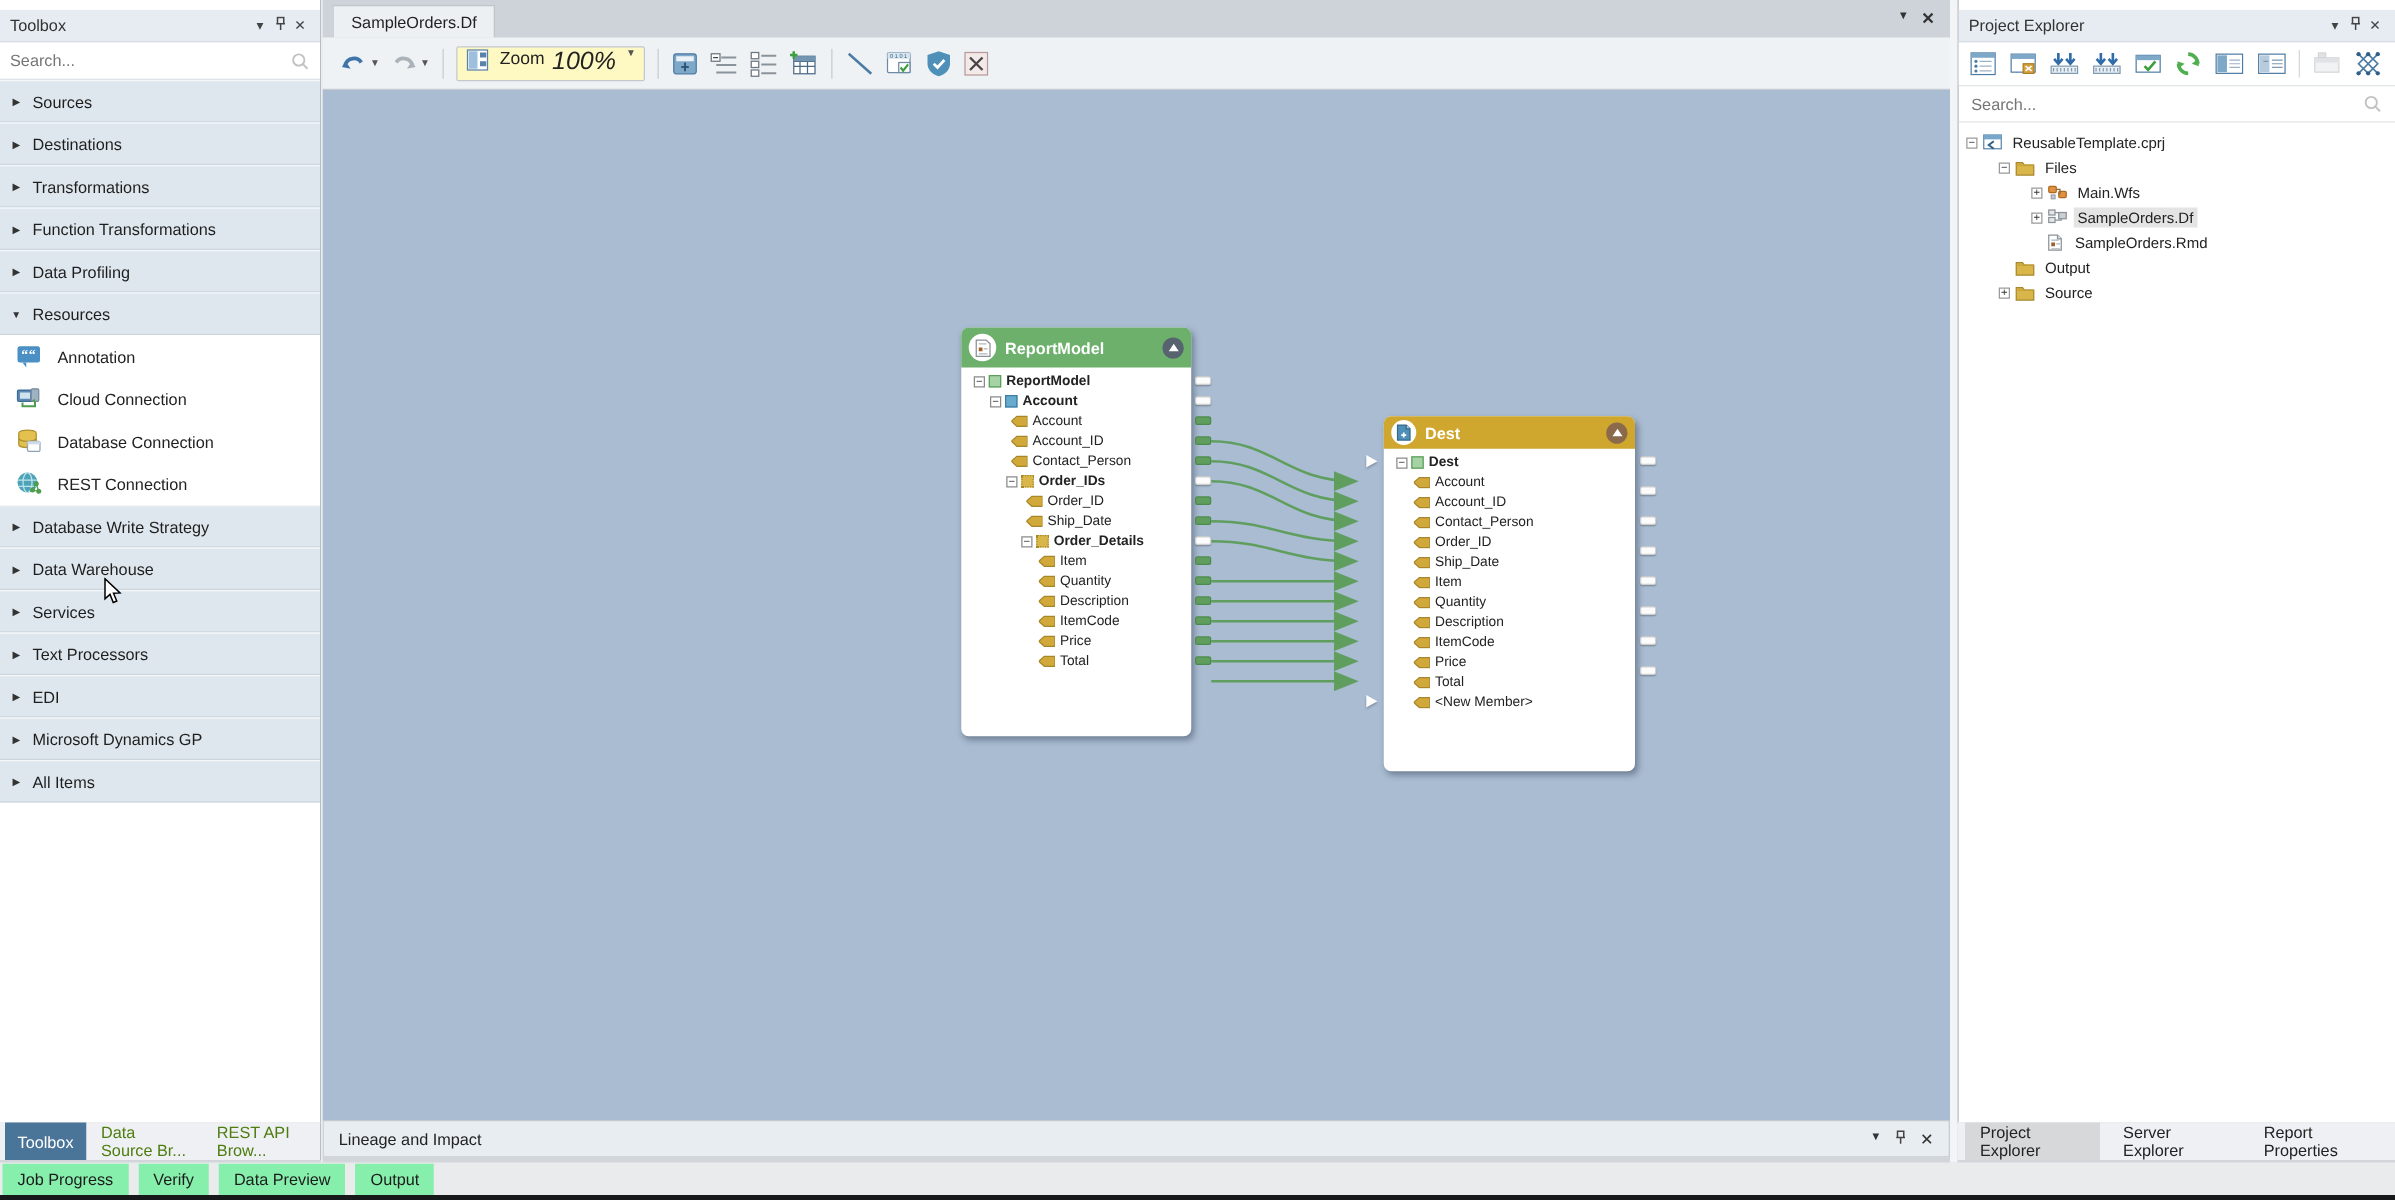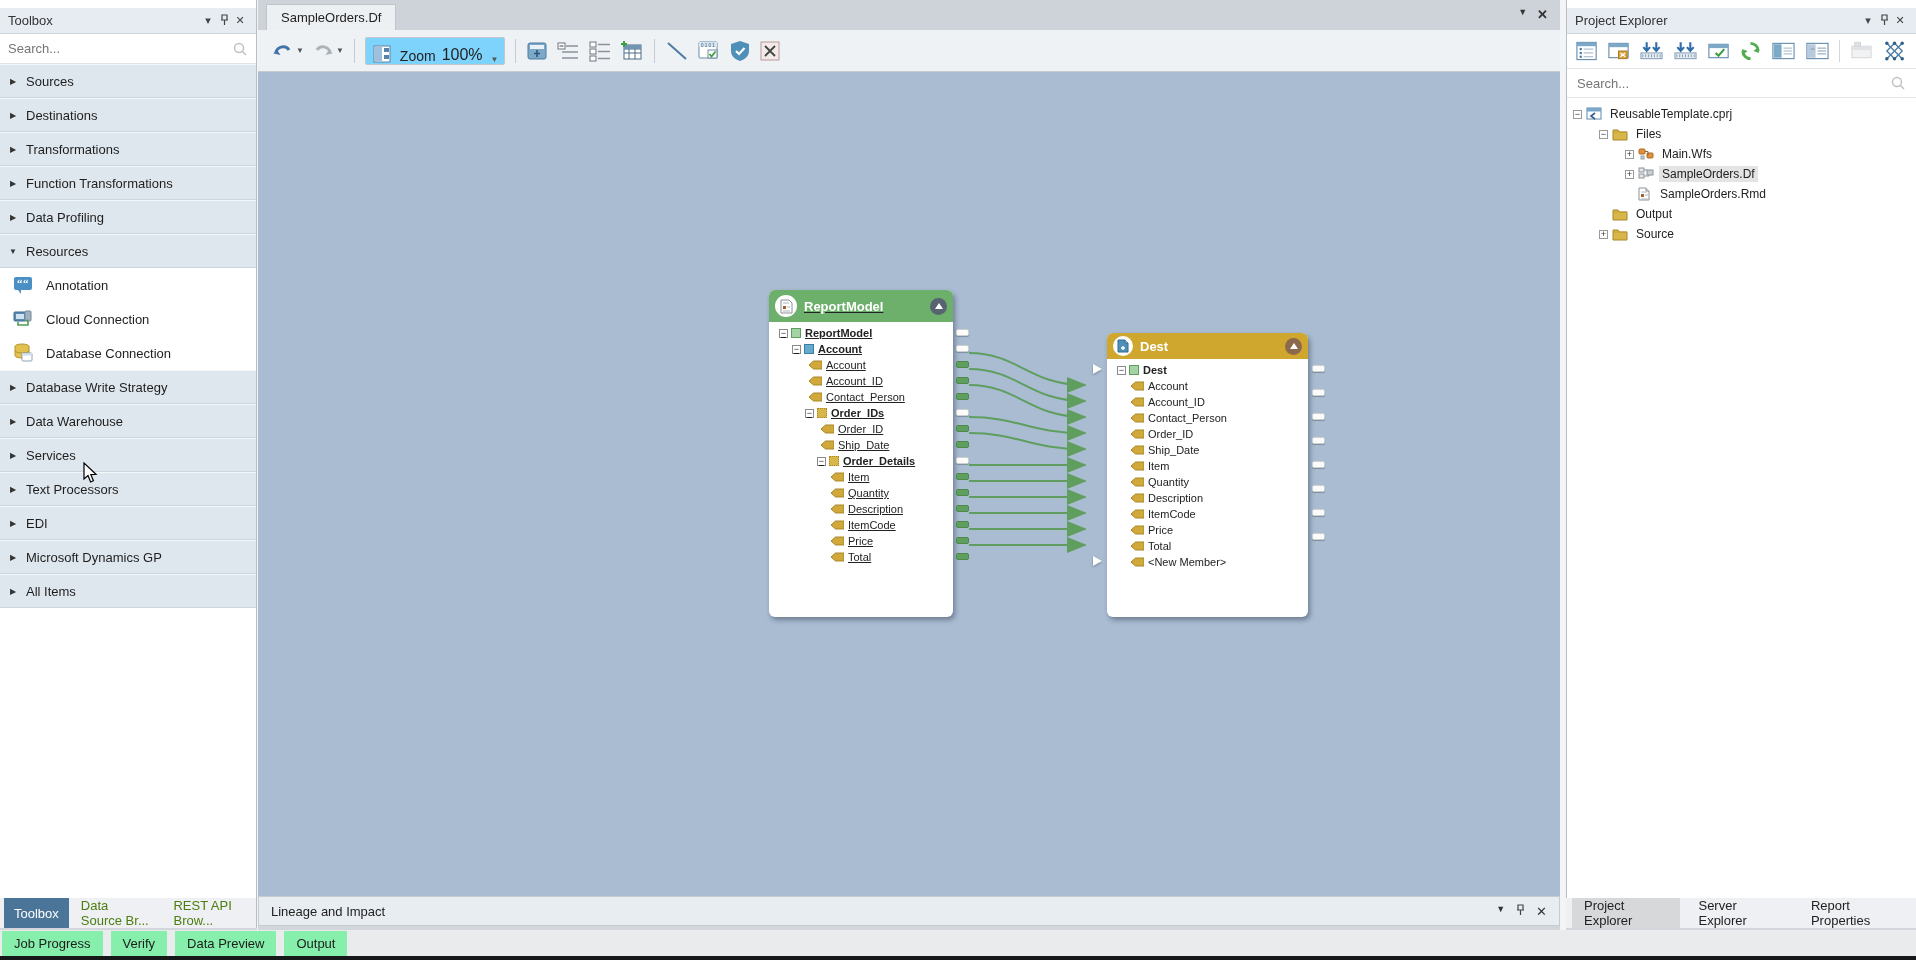--- a/index.html
+++ b/index.html
@@ -30,23 +30,23 @@
   #bottom-strip { left:0; top:956px; width:1916px; height:4px; background:#17181a; }
 
   
   #doc-tabbar { left:258px; top:0; width:1302px; height:30px; background:#ced3d9; }
   .doc-tab { position:absolute; left:8px; top:4px; height:26px; background:#edf0f3; border:1px solid #bfc5cb; border-bottom:none; display:flex; align-items:center; padding:0 14px; color:#222; cursor:pointer; }
   .doc-tabbar-icons { position:absolute; right:12px; top:7px; display:flex; gap:10px; color:#333; font-weight:bold; }
   #doc-toolbar { left:258px; top:30px; width:1302px; height:42px; background:#eff2f5; border-bottom:1px solid #c6cbd1; display:flex; align-items:center; padding-left:10px; }
   .tb-btn { height:26px; display:flex; align-items:center; padding:0 3px; margin:0 1px; cursor:pointer; border-radius:2px; }
   .tb-sep { width:1px; height:24px; background:#c7ccd2; margin:0 6px; }
   .tb-dd { font-size:8px; color:#555; margin-left:2px; }
-  .zoom-group { display:flex; align-items:flex-end; border:1px solid #c3c8ce; background:#7dd3fc; border-radius:2px; height:28px; padding:0 6px; margin:16px 4px; }
+  .zoom-group { display:flex; align-items:flex-start; border:1px solid #c3c8ce; background:#fef9c3; border-radius:2px; height:28px; padding:0 6px; margin:16px 4px; }
   .zoom-label { margin:0 6px 0 8px; color:#222; font-size:14px; }
-  .zoom-value { color:#222; font-size:16px; margin-right:6px; }
+  .zoom-value { color:#222; font-size:20px; margin-right:6px;font-style:italic; }
 
   #canvas { left:258px; top:72px; width:1302px; height:824px; background:#a9bcd2; overflow:hidden; }
   #lineage-bar { left:258px; top:896px; width:1302px; height:30px; background:#e8edf2; border:1px solid #c6cbd1; display:flex; align-items:center; padding:0 12px; color:#222;text-align:right; }
   .lin-icons { margin-left:auto; display:flex; gap:10px; color:#333; }
 
   
   .node { position:absolute; background:#fff; border-radius:6px; box-shadow:2px 3px 5px rgba(40,50,70,.45); }
   .node-header { height:32px; border-radius:6px 6px 0 0; display:flex; align-items:center; padding:0 6px; }
   .nh-green { background:#6cb06c; }
   .nh-gold  { background:#cfa72e; }
@@ -153,20 +153,32 @@
   <div class="res-item">
     <svg class="res-ico" viewBox="0 0 22 22">
         <ellipse cx="10" cy="4.5" rx="7" ry="2.5" fill="#e2c14f" stroke="#b2922f"></ellipse>
         <path d="M3 4.5 v9 c0 1.4 3.1 2.5 7 2.5 s7 -1.1 7 -2.5 v-9" fill="#e2c14f" stroke="#b2922f"></path>
         <path d="M3 8.5 c0 1.4 3.1 2.5 7 2.5 s7 -1.1 7 -2.5" fill="none" stroke="#b2922f"></path>
         <rect x="10" y="11" width="10" height="8" rx="1" fill="#fff" stroke="#8fa3b5"></rect>
         <rect x="10" y="11" width="10" height="2.5" fill="#cfdce8"></rect>
       </svg>
     <span>Database Connection</span>
   </div>
+  <div class="res-item">
+    <svg class="res-ico" viewBox="0 0 22 22">
+        <circle cx="10" cy="10" r="8" fill="#4da4b8"></circle>
+        <ellipse cx="10" cy="10" rx="3.6" ry="8" fill="none" stroke="#bfe3ea" stroke-width="1"></ellipse>
+        <path d="M2.5 8 h15 M2.5 13 h15" stroke="#bfe3ea" stroke-width="1" fill="none"></path>
+        <circle cx="17" cy="11" r="2" fill="#4f9e4f"></circle>
+        <circle cx="14" cy="16" r="2" fill="#4f9e4f"></circle>
+        <circle cx="19" cy="17" r="2" fill="#4f9e4f"></circle>
+        <path d="M17 11 L14 16 L19 17 Z" fill="none" stroke="#4f9e4f" stroke-width="1"></path>
+      </svg>
+    <span>REST Connection</span>
+  </div>
 
   <div class="cat-row">
       <span class="cat-arrow">▶</span>
       <span>Database Write Strategy</span>
     </div>
   <div class="cat-row">
       <span class="cat-arrow">▶</span>
       <span>Data Warehouse</span>
     </div>
   <div class="cat-row">
@@ -315,21 +327,21 @@
       <path d="M711 361 C760 361 772 377 825 377" marker-end="url(#arr)"></path>
       <path d="M711 393 L825 393" marker-end="url(#arr)"></path>
       <path d="M711 409 L825 409" marker-end="url(#arr)"></path>
       <path d="M711 425 L825 425" marker-end="url(#arr)"></path>
       <path d="M711 441 L825 441" marker-end="url(#arr)"></path>
       <path d="M711 457 L825 457" marker-end="url(#arr)"></path>
       <path d="M711 473 L825 473" marker-end="url(#arr)"></path>
     </g>
   </svg>
 
-  <div class="node" style="left:511px; top:218px; width:184px; height:327px;text-decoration:underline;">
+  <div class="node" style="left:511px; top:190px; width:184px; height:327px;">
     <div class="node-header nh-green">
       <span class="nh-circle">
           <svg width="13" height="15" viewBox="0 0 13 15">
             <path d="M1 1 h8 l3 3 v10 h-11 z" fill="#fff" stroke="#8a8f94"></path>
             <rect x="3" y="7" width="3" height="3" fill="#a0622d"></rect>
             <path d="M3 4 h6 M7 8 h3 M3 12 h7" stroke="#b0b6bb"></path>
           </svg>
         </span>
       <span class="node-title">ReportModel</span>
       <span class="collapse-btn cb-dark">

